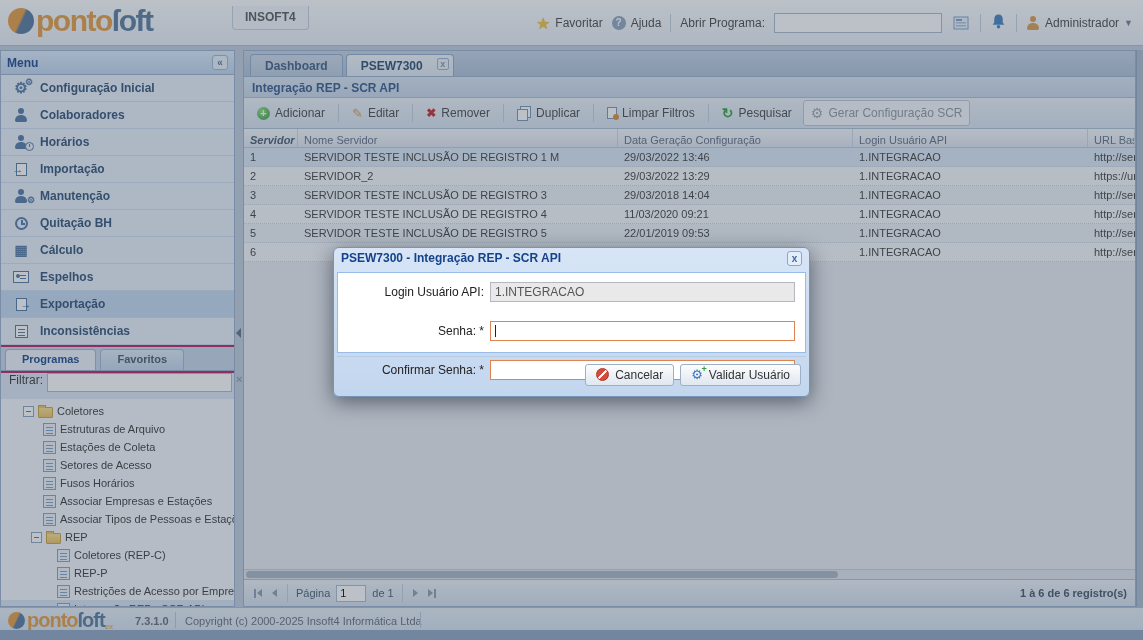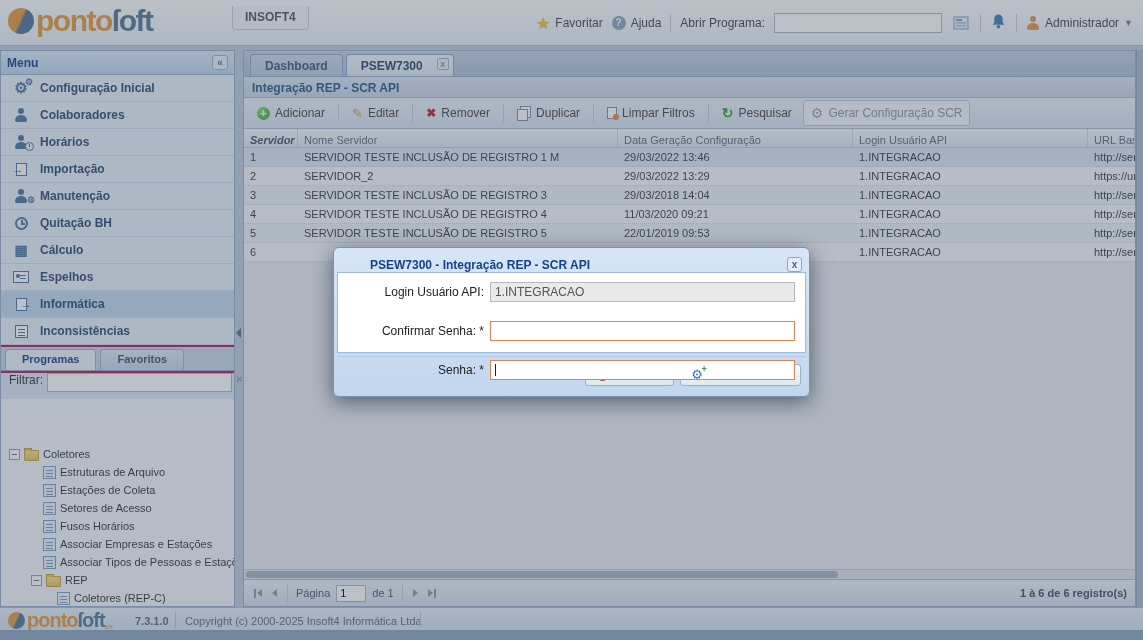--- a/index.html
+++ b/index.html
@@ -84,21 +84,21 @@
   .tree { position:absolute; left:0; top:348px; right:0; bottom:0; background:#f4f8fc; overflow:hidden; padding-top:3px; }
   .tnode { height:18px; display:flex; align-items:center; gap:4px; color:#333; font-size:11px; cursor:pointer; white-space:nowrap; overflow:hidden; }
   .tnode.selected { background:#d6e3f3; }
   .expander { flex:none; width:11px; height:11px; border:1px solid #8aa0ba; background:#fff; position:relative; }
   .expander::after { content:""; position:absolute; left:2px; right:2px; top:4px; height:1px; background:#5a7089; }
   .folder { flex:none; width:15px; height:11px; background:linear-gradient(#fbe08a,#edc25e); border:1px solid #c9a23f; border-radius:1px; position:relative; margin-top:2px; }
   .folder::before { content:""; position:absolute; top:-3px; left:-1px; width:6px; height:2px; background:#edc25e; border:1px solid #c9a23f; border-bottom:none; }
   .leaf-ic { flex:none; width:13px; height:13px; border:1px solid #7ba0c8; background:#eef4fb; position:relative; }
   .leaf-ic::after { content:""; position:absolute; left:2px; right:2px; top:3px; height:7px;
                     background:repeating-linear-gradient(#7ba0c8 0 1px,transparent 1px 3px); }
-  .d0 { padding-left:8px;margin-top:43px; } .d1 { padding-left:42px; } .d1f { padding-left:30px; } .d2 { padding-left:56px; }
+  .d0 { padding-left:22px; } .d1 { padding-left:42px; } .d1f { padding-left:30px; } .d2 { padding-left:56px; }
 
   
   .splitter { position:absolute; left:235px; top:50px; width:8px; bottom:33px; }
   .split-arrow { position:absolute; top:278px; left:1px; width:0; height:0;
                  border-right:5px solid #5a6e87; border-top:5px solid transparent; border-bottom:5px solid transparent; }
 
   
   .east-strip { position:absolute; right:0; top:50px; width:7px; bottom:33px; background:#aab9cc; border-left:1px solid #8fa3bd; }
   .main { position:absolute; left:243px; top:50px; right:7px; bottom:33px; background:#e9edf2; border:1px solid #99aecb; }
   .tabstrip { position:absolute; left:0; top:0; width:100%; height:26px;
@@ -162,22 +162,22 @@
                  color:#eef5fd; font-weight:bold; cursor:pointer; }
   .bubble { width:14px; height:11px; border:1.5px solid #eef5fd; border-radius:50%; position:relative; }
   .bubble::after { content:""; position:absolute; left:1px; bottom:-4px; width:0; height:0;
                    border-top:4px solid #eef5fd; border-right:4px solid transparent; }
 
   
   .mask { position:absolute; inset:0; background:rgba(70,82,100,0.36); z-index:40; }
   .win { position:absolute; left:333px; top:247px; width:477px; height:150px; z-index:50;
          border:1px solid #7693b8; border-radius:6px; background:linear-gradient(#d7e5f6,#c2d6ee);
          box-shadow:0 5px 20px rgba(15,25,40,.55); padding:3px; }
-  .win-title { height:21px; display:flex; align-items:flex-end; justify-content:space-between; padding:0 4px;
-               color:#15428b; font-weight:bold; font-size:12px;margin-left:29px; }
+  .win-title { height:21px; display:flex; align-items:flex-start; justify-content:space-between; padding:0 4px;
+               color:#15428b; font-weight:bold; font-size:12px; }
   .win-close { width:15px; height:15px; border:1px solid #8aa6c9; border-radius:3px; background:#e4eefa;
                color:#3a67a0; font-weight:bold; font-size:10px; line-height:13px; text-align:center; cursor:pointer; }
   .win-body { background:#fff; border:1px solid #99bbe8; height:81px; padding-top:9px; }
   .frow { display:flex; align-items:center; margin-bottom:19px; height:20px; }
   .frow label { width:152px; text-align:right; padding-right:6px; color:#222; font-size:12px; }
   .finput { width:305px; height:20px; border:1px solid #b5b8c0; padding:0 4px; font-size:12px; font-family:"Liberation Sans",sans-serif; }
   .finput.ro { background:#e9e9e9; color:#555; }
   .fwrap { position:relative; display:inline-block; }
   .finput.req { border:1px solid #e0834f; background:#fff; }
   .fcaret { position:absolute; left:5px; top:4px; width:1px; height:12px; background:#222; }
@@ -293,21 +293,21 @@
             <span class="ic-card"></span>
           </span>
         <span>Espelhos</span>
       </div>
       <div class="menu-item selected">
         <span class="mi-ic">
             <span class="ic-doc exp">
               <span class="arr">→</span>
             </span>
           </span>
-        <span>Informática</span>
+        <span>Exportação</span>
       </div>
       <div class="menu-item">
         <span class="mi-ic">
             <span class="ic-lines"></span>
           </span>
         <span>Inconsistências</span>
       </div>
     </div>
 
     <div class="side-tabs">
@@ -525,30 +525,30 @@
     <div class="win-title">
       <span>PSEW7300 - Integração REP - SCR API</span>
       <span class="win-close">x</span>
     </div>
     <div class="win-body">
       <div class="frow">
         <label>Login Usuário API:</label>
         <input class="finput ro" readonly="" value="1.INTEGRACAO" style="">
       </div>
       <div class="frow">
-        <label>Confirmar Senha: *</label>
-        <input type="password" class="finput req" value="" style="">
-      </div>
-      <div class="frow">
         <label>Senha: *</label>
         <span class="fwrap">
           <input type="password" class="finput req" value="" style="">
           <span class="fcaret"></span>
         </span>
       </div>
+      <div class="frow">
+        <label>Confirmar Senha: *</label>
+        <input type="password" class="finput req" value="" style="">
+      </div>
     </div>
     <div class="win-footer">
       <span class="dbtn">
         <span class="cancel-ic"></span>
         <span>Cancelar</span>
       </span>
       <span class="dbtn">
         <span class="val-ic">⚙</span>
         <span>Validar Usuário</span>
       </span>

